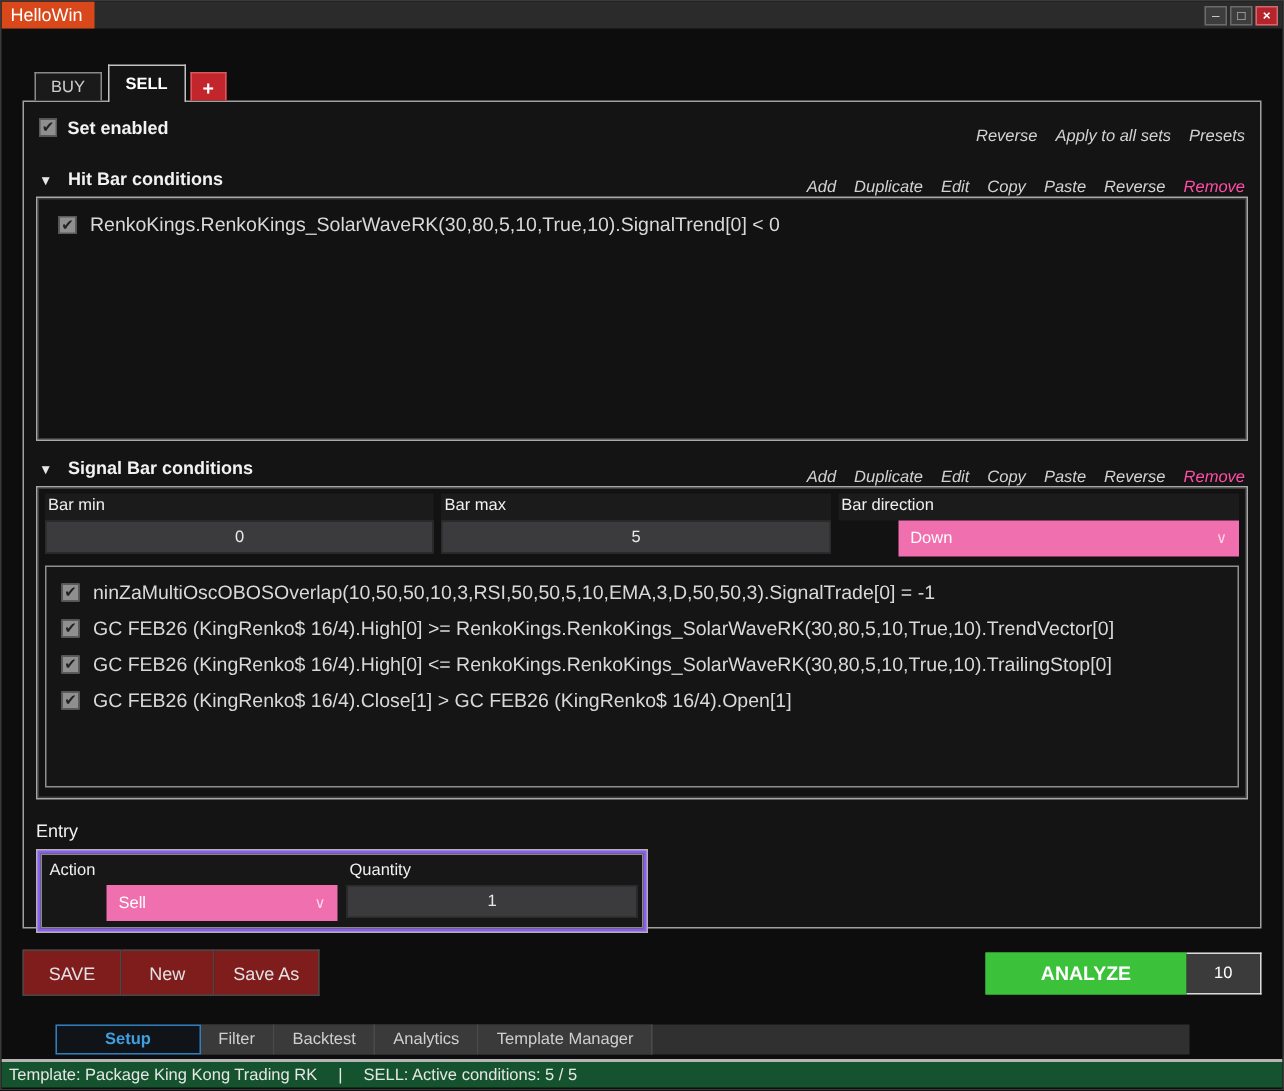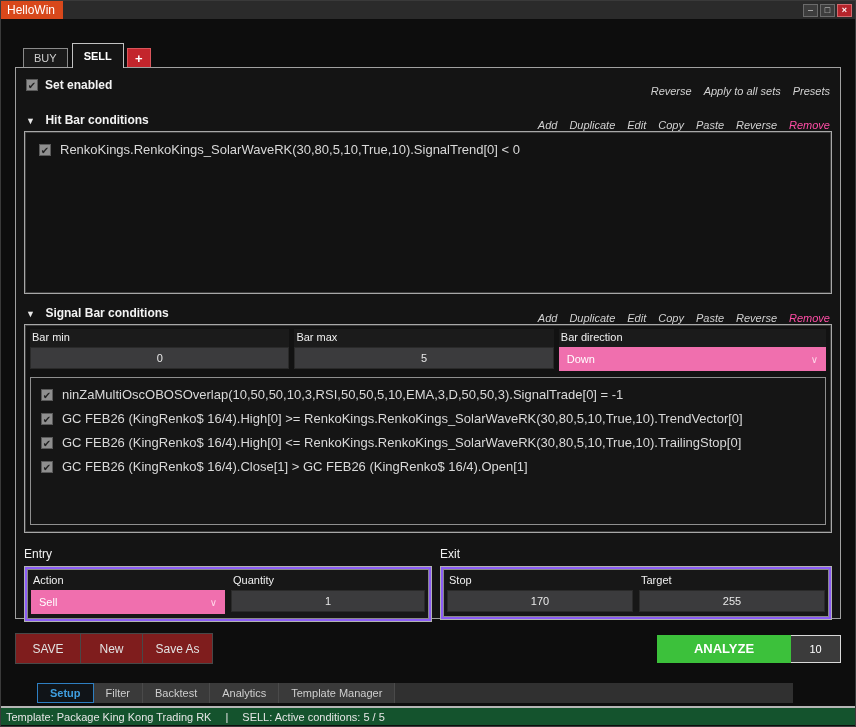--- a/index.html
+++ b/index.html
@@ -41,21 +41,21 @@
   .hit-box { height:163px; margin-bottom:10px; padding:10px 8px; }
   .cond-row { display:flex; align-items:center; margin:0 0 9px 6px; }
   .cond-text { color:#d9d9d9; font-size:13px; margin-left:9px; white-space:nowrap; }
   
   .signal-box { height:209px; margin-bottom:0; padding:4px 5px; }
   .bar-grid { display:grid; grid-template-columns:1fr 1fr 1.03fr; column-gap:5px; }
   .bar-label { color:#f0f0f0; font-size:11px; padding:2px 2px 4px 2px; background:#1b1b1b; }
   .field { height:22px; background:#3b3b3d; border:1px solid #2a2a2a; color:#e8e8e8; font-size:11px;
            display:flex; align-items:center; justify-content:center; }
   .select { height:22px; background:#f06fae; color:#fff; font-size:11px; display:flex; align-items:center;
-            justify-content:space-between; padding:12px 8px; }
+            justify-content:space-between; padding:12px 8px;margin-left:40px; }
   .select .chev { color:#ffd5e8; font-size:10px; }
   .inner-cond-box { margin-top:6px; height:148px; border:1px solid #8f8f8f; background:#151515; padding:9px 4px; }
   
   .ee-row { display:flex; gap:8px; margin-top:14px; }
   .ee-col-entry { width:408px; }
   .ee-col-exit { flex:1; }
   .ee-title { color:#f2f2f2; font-size:12px; font-weight:normal; height:16px; margin-bottom:3px; }
   .dbl-box { border:1px solid #b2b2b2; background:#8b5cf6; padding:2px; }
   .dbl-inner { border:1px solid #8a8a8a; background:#171717; padding:2px 3px 4px 3px; }
   .ee-grid { display:grid; grid-template-columns:1fr 1fr; column-gap:6px; }
@@ -68,21 +68,21 @@
   .btn-save { width:66px; } .btn-new { width:62px; } .btn-saveas { width:70px; }
   .spacer { flex:1; }
   .btn-analyze { width:134px; height:28px; background:#3cc13b; border:1px solid #3cc13b; color:#fff;
                  font-size:13px; font-weight:bold; display:flex; align-items:center; justify-content:center; }
   .analyze-count { width:50px; height:28px; background:#3b3b3b; border:1px solid #d9d9d9; border-left:none; color:#fff;
                    font-size:11px; display:flex; align-items:center; justify-content:center; }
   
   .bottomtabs { margin:19px 0 0 36px; width:756px; height:20px; background:#303030; display:flex; }
   .btab { height:20px; padding:0 12px; color:#cfcfcf; font-size:11px; display:flex; align-items:center;
           border-right:1px solid #4a4a4a; background:#3a3a3a; }
-  .btab.active { background:#101418; border:1px solid #2e7fc2; color:#3f9fe0; font-weight:bold; padding:0 12px;text-align:right; }
+  .btab.active { background:#101418; border:1px solid #2e7fc2; color:#3f9fe0; font-weight:bold; padding:0 32px;text-align:right; }
   
   .statusbar { margin-top:3px; border-top:2px solid #b5b5b5; background:#14532d; height:19px;
                display:flex; align-items:center; padding-left:5px; gap:14px; }
   .status-text { color:#e6e6e6; font-size:11px; }
 </style>
 </head>
 <body>
 
 <div class="window">
 
@@ -202,35 +202,20 @@
             <div class="ee-grid">
               <div class="select">
                 <span>Sell</span>
                 <span class="chev">∨</span>
               </div>
               <div class="field">1</div>
             </div>
           </div>
         </div>
       </div>
-      <div class="ee-col-exit">
-        <div class="ee-title">Exit</div>
-        <div class="dbl-box">
-          <div class="dbl-inner">
-            <div class="ee-grid">
-              <div class="ee-label">Stop</div>
-              <div class="ee-label">Target</div>
-            </div>
-            <div class="ee-grid">
-              <div class="field">170</div>
-              <div class="field">255</div>
-            </div>
-          </div>
-        </div>
-      </div>
     </div>
 
   </div>
 
   <div class="btn-row">
     <div class="btn btn-save">SAVE</div>
     <div class="btn btn-new">New</div>
     <div class="btn btn-saveas">Save As</div>
     <div class="spacer"></div>
     <div class="btn-analyze">ANALYZE</div>

